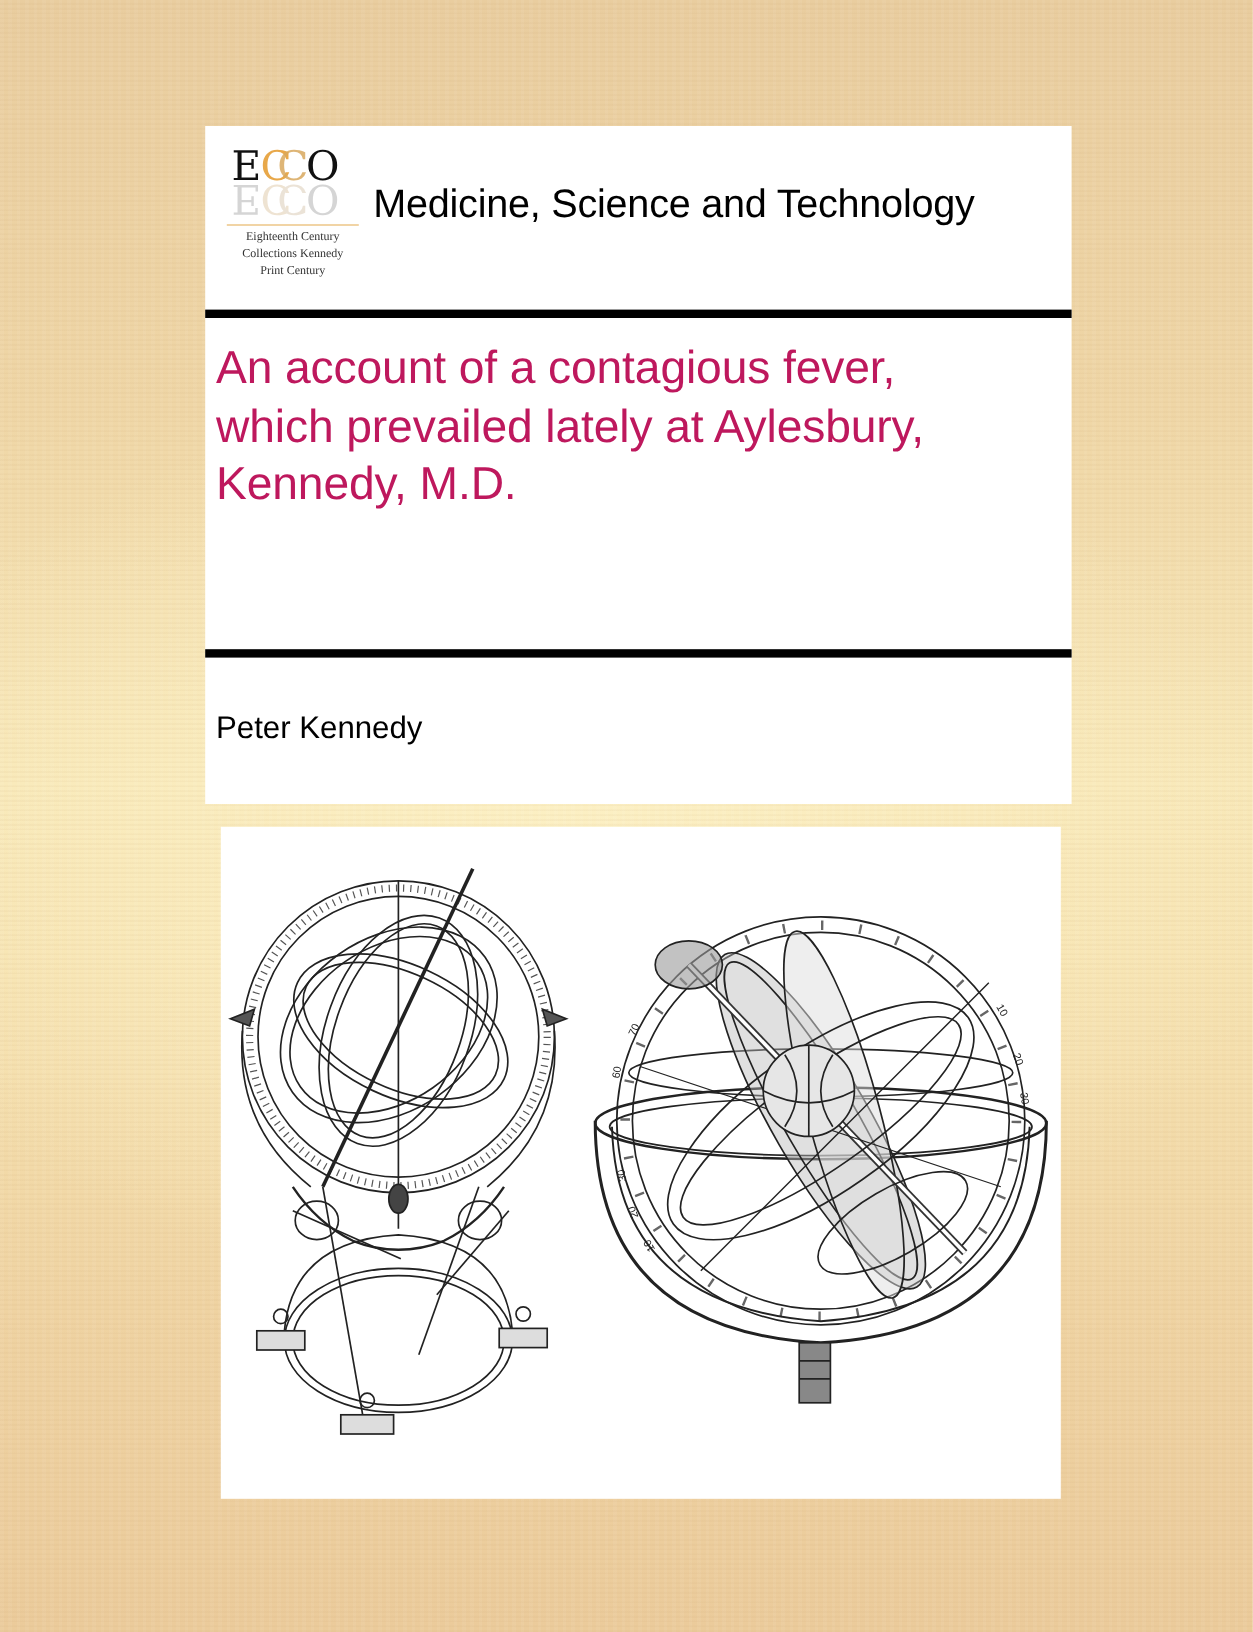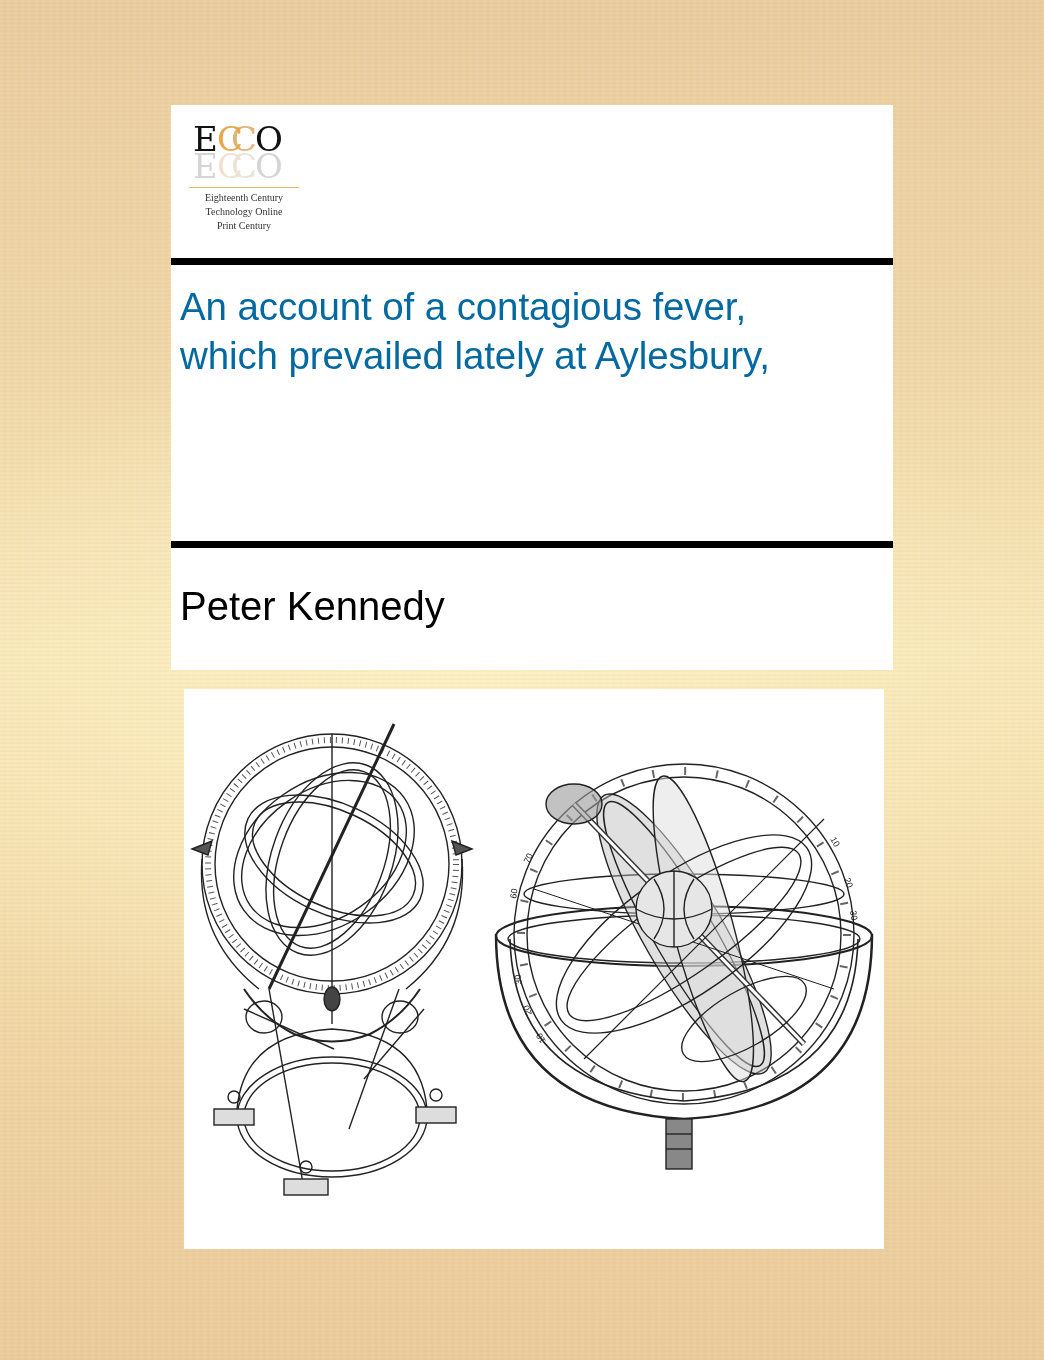--- a/index.html
+++ b/index.html
@@ -46,25 +46,25 @@
     position:absolute; left:140px; top:46px;
     font-size:33px; color:#000; white-space:nowrap; letter-spacing:-0.2px;
   }
   .rule {
     position:absolute; left:0; width:722px; height:7px; background:#000;
   }
   .rule.r1 { top:153px; }
   .rule.r2 { top:436px; }
   .title {
     position:absolute; left:9px; top:178px; width:710px;
-    font-size:38.5px; line-height:48.5px; color:#0369a1; letter-spacing:-0.1px;
+    font-size:38.5px; line-height:48.5px; color:#be185d; letter-spacing:-0.1px;
   }
   .author {
     position:absolute; left:9px; top:478px;
-    font-size:40px; line-height:46px; color:#000;
+    font-size:26px; line-height:46px; color:#000;
   }
   .imgpanel {
     position:absolute; left:184px; top:689px; width:700px; height:560px;
     background:#ffffff;
   }
   .imgpanel svg { position:absolute; left:0; top:0; }
 </style>
 </head>
 <body>
 
@@ -80,31 +80,33 @@
     </div>
     <div class="logo-mirror">
       <span style="left:0;color:#888">E</span>
       <span style="left:24px;color:#d0b080">C</span>
       <span style="left:38px;color:#c8b090">C</span>
       <span style="left:62px;color:#888">O</span>
     </div>
     <div class="logo-rule"></div>
     <div class="logo-caption">
       <div>Eighteenth Century</div>
-      <div>Technology Online</div>
+      <div>Collections Kennedy</div>
       <div>Print Century</div>
     </div>
   </div>
 
+  <div class="series">Medicine, Science and Technology</div>
 
   <div class="rule r1"></div>
 
   <div class="title">
     <div>An account of a contagious fever,</div>
     <div>which prevailed lately at Aylesbury,</div>
+    <div>Kennedy, M.D.</div>
   </div>
 
   <div class="rule r2"></div>
 
   <div class="author">Peter Kennedy</div>
 </div>
 
 <div class="imgpanel">
   <svg width="700" height="560" viewBox="0 0 700 560">
     <g fill="none" stroke="#222" stroke-width="1.4">

